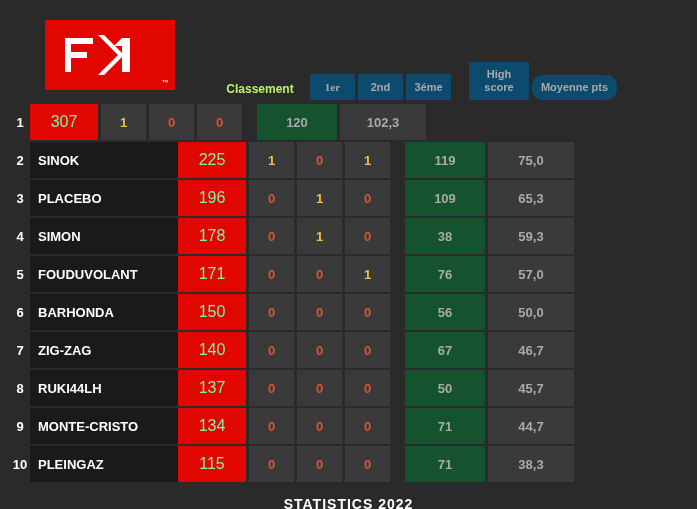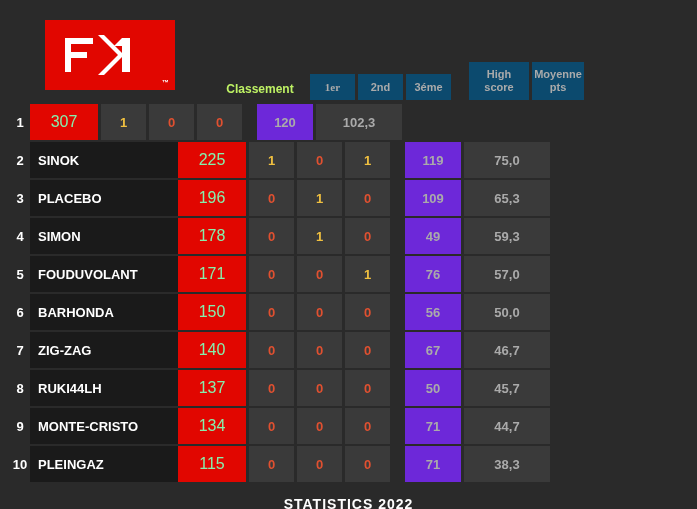--- a/index.html
+++ b/index.html
@@ -61,21 +61,21 @@
       align-items: center;
       justify-content: center;
       padding: 6px 4px;
       line-height: 1.3;
     }
     .col-rank { width: 45px; font-family: Liberation Serif, serif; }
     .col-pos2 { width: 45px; }
     .col-pos3 { width: 45px; }
     .col-gap { width: 12px; background: #2a2a2a; }
     .col-hs { width: 60px; }
-    .col-avg { width: 52px; }
+    .col-avg { width: 85px; border-radius: 11px; }
 
     .data-rows {
       display: flex;
       flex-direction: column;
       gap: 2px;
     }
     .data-row {
       display: flex;
       align-items: center;
       height: 36px;
@@ -126,23 +126,23 @@
       justify-content: center;
       font-size: 13px;
       font-weight: bold;
     }
     .pos-gold { color: #f0c040; }
     .pos-zero { color: #e05030; }
     .gap-cell {
       width: 12px;
     }
     .hs-cell {
-      width: 56px;
+      width: 80px;
       height: 36px;
-      background: #6d28d9;
+      background: #14532d;
       display: flex;
       align-items: center;
       justify-content: center;
       color: #aaa;
       font-size: 13px;
       font-weight: bold;
       margin-left: 3px;
     }
     .avg-cell {
       width: 86px;
@@ -280,21 +280,21 @@
         <span class="pos-zero">0</span>
       </div>
       <div class="pos-cell">
         <span class="pos-gold">1</span>
       </div>
       <div class="pos-cell">
         <span class="pos-zero">0</span>
       </div>
     </div>
     <div class="gap-cell"></div>
-    <div class="hs-cell">49</div>
+    <div class="hs-cell">38</div>
     <div class="avg-cell">59,3</div>
   </div>
       <div class="data-row">
     <div class="rank-num">5</div>
     <div class="team-name">FOUDUVOLANT</div>
     <div class="score-box">171</div>
     <div class="positions">
       <div class="pos-cell">
         <span class="pos-zero">0</span>
       </div>

